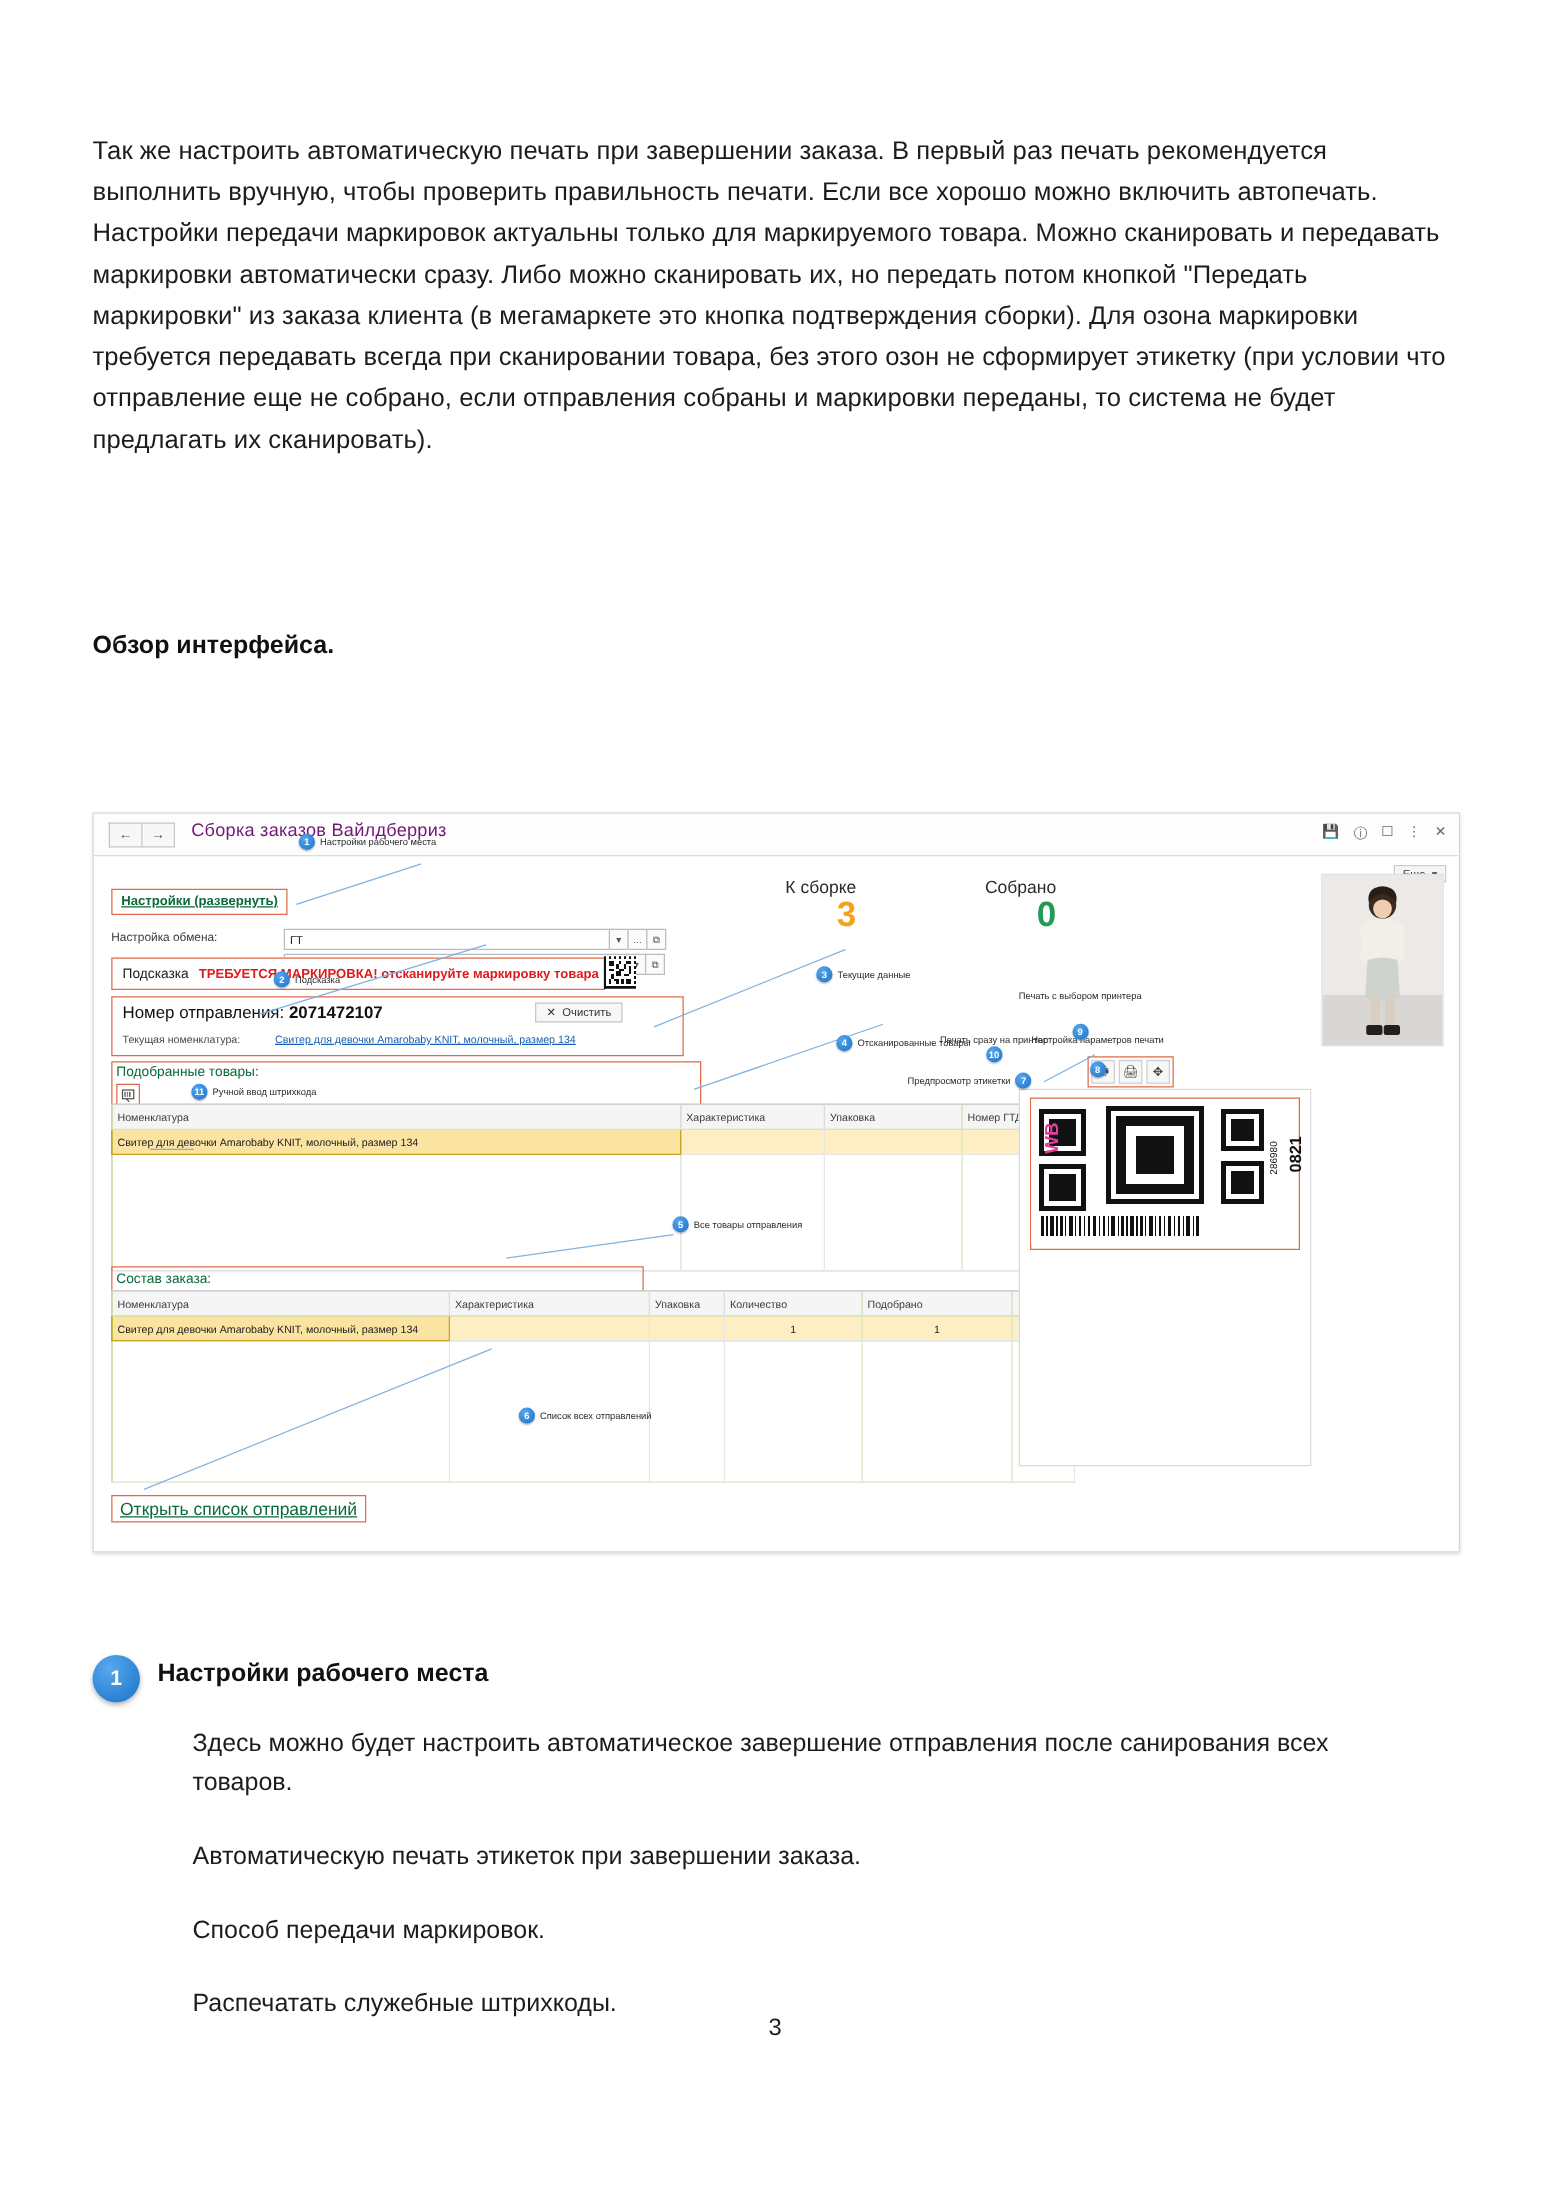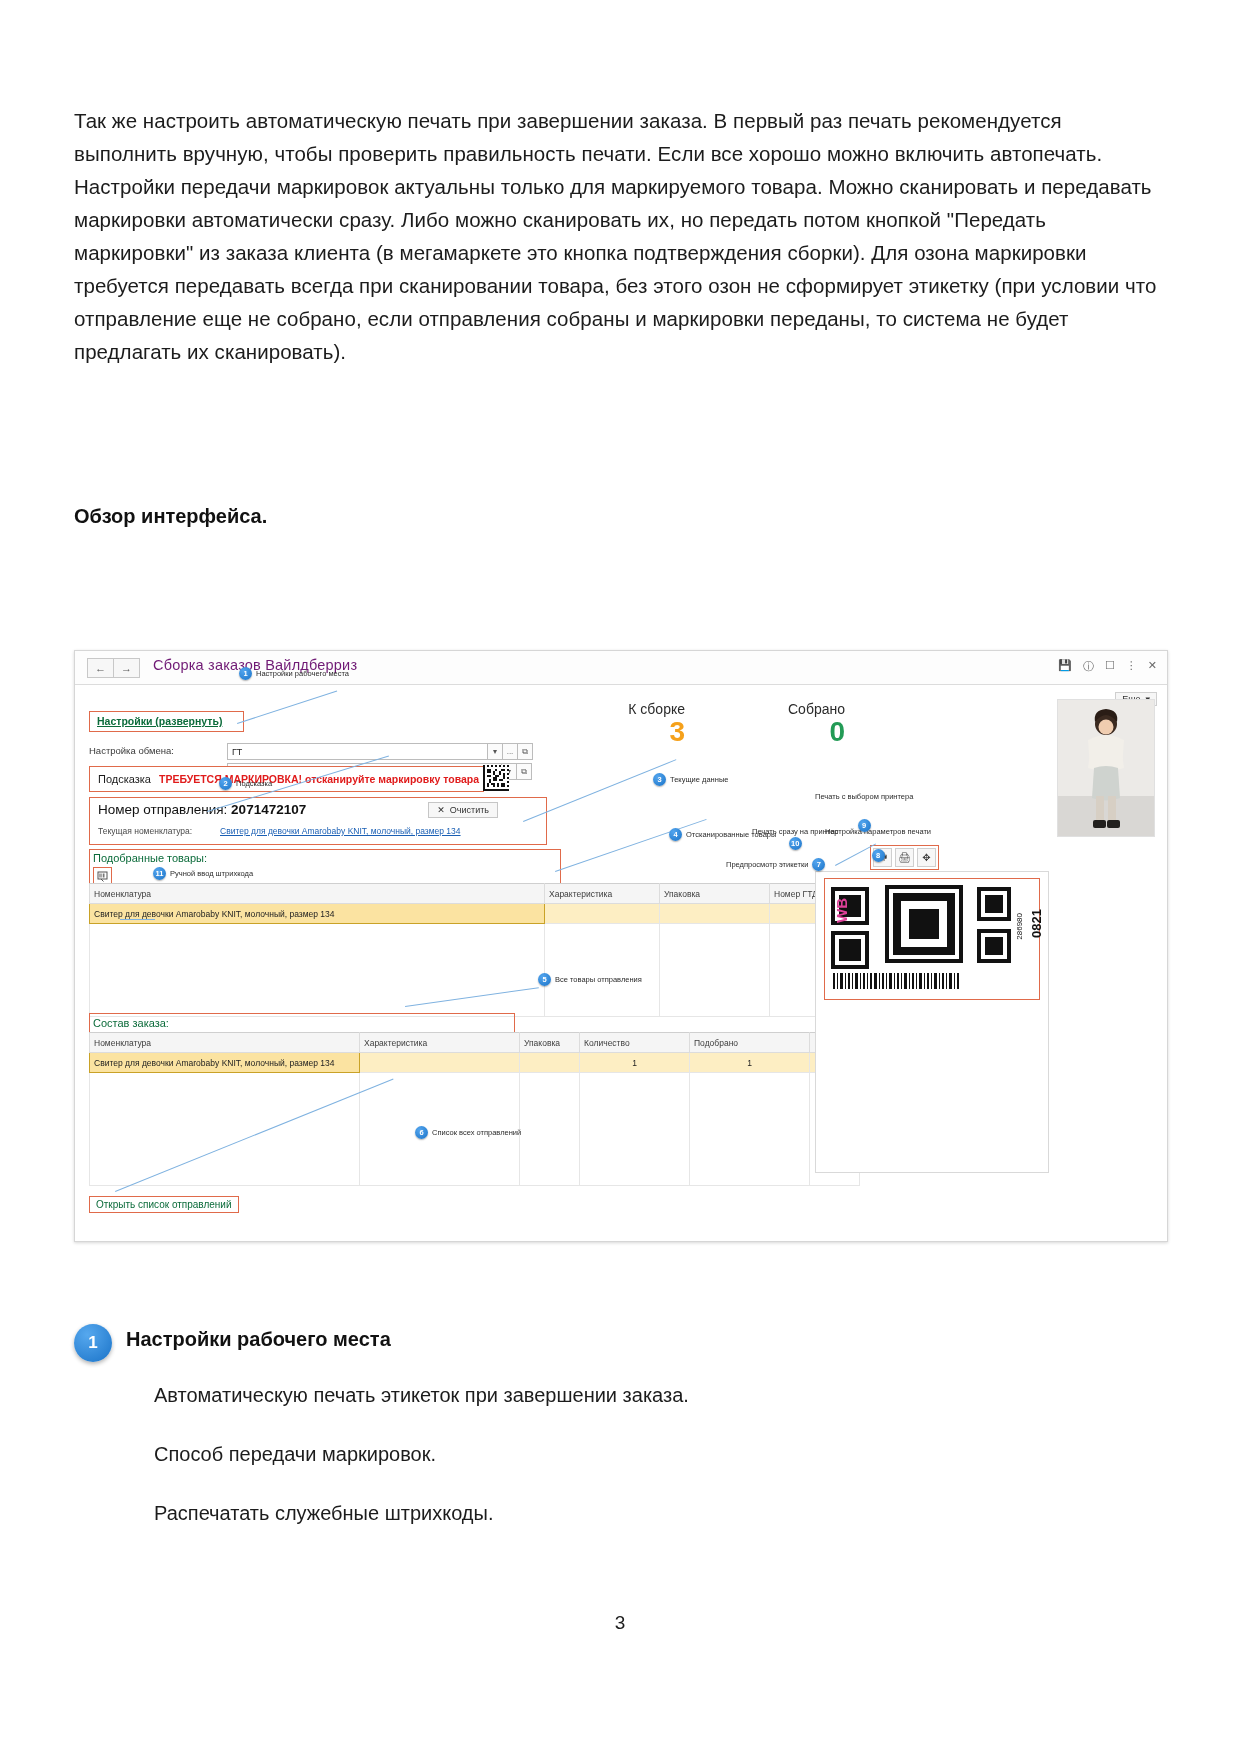--- a/index.html
+++ b/index.html
@@ -86,21 +86,21 @@
     position: absolute; right: 10px; top: 41px;
     border: 1px solid #cfcfcf; background: #f6f6f6;
     padding: 1px 6px; font-size: 9px; color: #333;
     display:flex; gap:5px; align-items:center;
   }
 
   
   .settings-link {
     position: absolute; left: 14px; top: 60px;
     border: 1.4px solid #e06a4a;
-    padding: 3px 21px 4px 7px;
+    padding: 3px 7px 4px 7px;
     background: #fff;
   }
   .settings-link span {
     color: #0b6b3a; text-decoration: underline;
     font-size: 10.5px; font-weight: 600;
   }
 
   
   .frow { position: absolute; left: 14px; font-size: 9.5px; color: #3a3a3a; }
   .frow .lab { position:absolute; left:0; top:2px; width: 130px; }
@@ -179,21 +179,21 @@
   tr.sel td { background:#fdeec3; }
   tr.sel td.first { background:#fbe3a1; border:1px solid #c9a227; }
   td.num { text-align:center; color:#0b6b3a; }
   td.ok { text-align:center; color:#2e9e4f; }
   tr.blank td { background:#fff; border-left:1px solid #e6e6e6; border-right:1px solid #e6e6e6; border-bottom:none; border-top:none;}
 
   .openlist {
     position:absolute; left:14px; top:545px;
     border:1.4px solid #e06a4a; background:#fff; padding: 2px 6px;
   }
-  .openlist span { color:#0b6b3a; font-size:10px; }
+  .openlist span { color:#0b6b3a; text-decoration:underline; font-size:14px; }
 
   
   .counter { position:absolute; text-align:right; }
   .counter .cl { font-size:14px; color:#2b2b2b; }
   .counter .cv { font-size:28px; font-weight:bold; line-height:30px; }
   .cv.orange { color:#f5a11b; }
   .cv.green  { color:#239b56; }
 
   
   .ptbar {
@@ -620,20 +620,21 @@
     </div>
 
   </div>
 
   <div class="explain">
     <div class="exp-head">
       <div class="bignum">1</div>
       <div class="exp-title">Настройки рабочего места</div>
     </div>
     <div class="exp-body">
+      <p>Здесь можно будет настроить автоматическое завершение отправления после санирования всех товаров.</p>
       <p>Автоматическую печать этикеток при завершении заказа.</p>
       <p>Способ передачи маркировок.</p>
       <p>Распечатать служебные штрихкоды.</p>
     </div>
   </div>
 
   <div class="pageno">3</div>
 
 </div>
 

